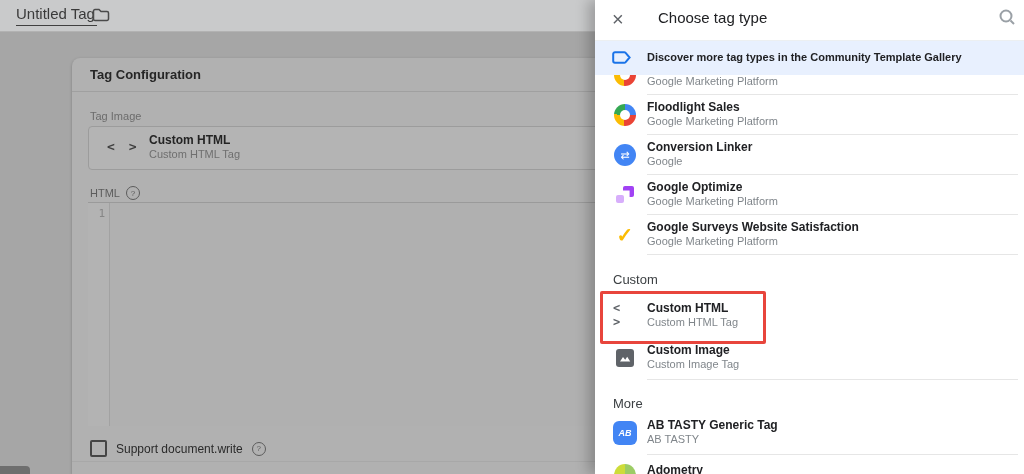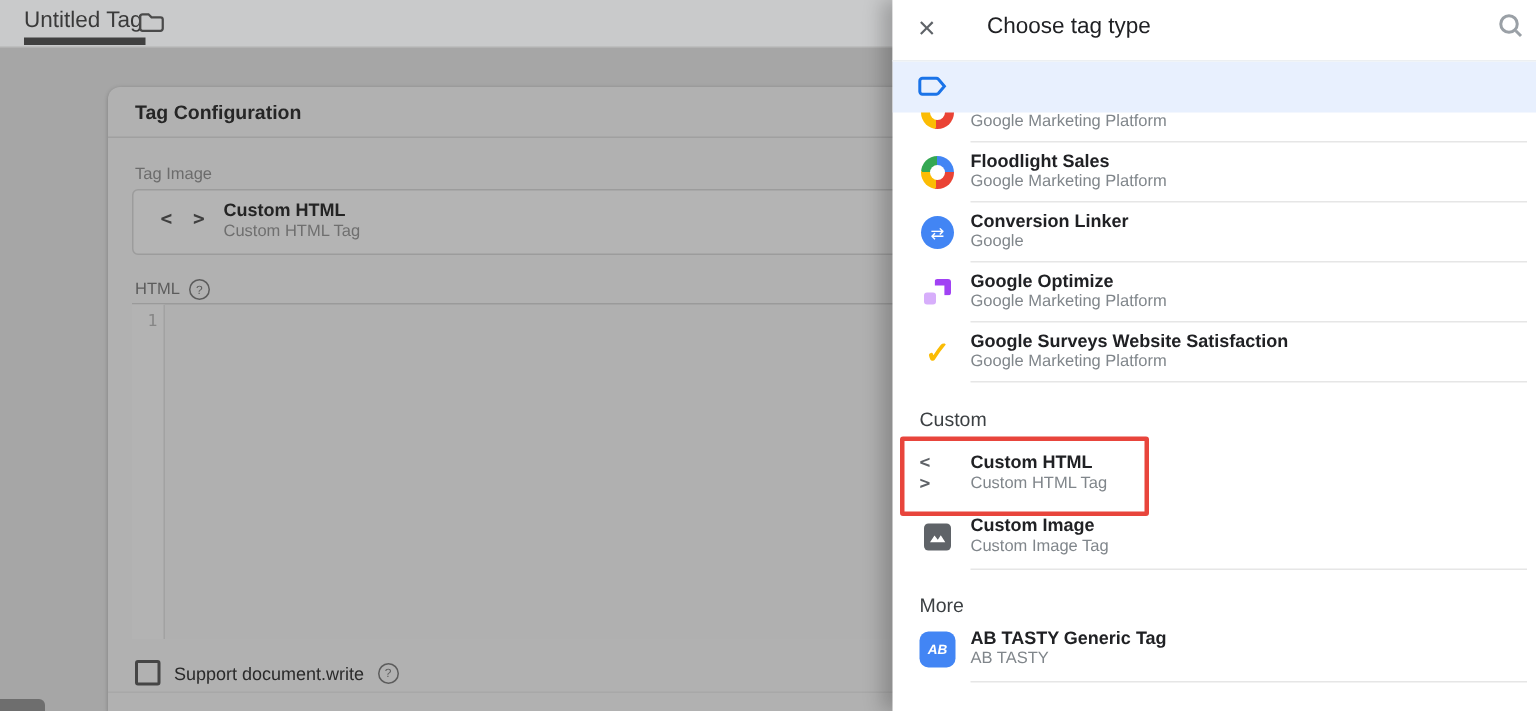--- a/index.html
+++ b/index.html
@@ -1,21 +1,21 @@
 <!DOCTYPE html>
 <html><head>
 <meta charset="utf-8">
 <style>
   html,body{margin:0;padding:0;}
   body{width:1024px;height:474px;overflow:hidden;font-family:"Liberation Sans",sans-serif;background:#a6a6a6;position:relative;}
   .stage{position:absolute;inset:0;width:1024px;height:474px;}
 
   
   .top-header{position:absolute;left:0;top:0;width:1024px;height:31px;background:#c9cacb;border-bottom:1px solid #b2b2b2;}
-  .tag-name{position:absolute;left:16px;top:5px;font-size:15px;color:#3a3a3a;border-bottom:5px solid #404040;padding:0 2px 3px 0;}
+  .tag-name{position:absolute;left:16px;top:5px;font-size:15px;color:#3a3a3a;border-bottom:1px solid #404040;padding:0 2px 3px 0;}
   .folder-ic{position:absolute;left:92px;top:8px;width:18px;height:14px;}
   .page-bg{position:absolute;left:0;top:32px;width:1024px;height:442px;background:#a6a6a6;}
   .card{position:absolute;left:72px;top:58px;width:952px;height:416px;background:#b1b1b1;border-radius:8px 8px 0 0;box-shadow:0 1px 3px rgba(0,0,0,.25);text-decoration:underline;}
   .card-h{position:absolute;left:18px;top:0;height:33px;line-height:33px;font-size:13px;font-weight:600;color:#262626;}
   .card-hr{position:absolute;left:0;top:33px;width:100%;border-top:1px solid #a0a0a0;}
   .lbl-tagtype{position:absolute;left:18px;top:52px;font-size:11px;color:#6c6c6c;}
   .tagtype-box{position:absolute;left:16px;top:68px;width:920px;height:42px;border:1px solid #9c9c9c;border-radius:4px;background:#b4b4b4;}
   .code-ic{position:absolute;left:18px;top:12px;font-family:"DejaVu Sans Mono",monospace;font-size:13px;font-weight:700;color:#3f3f3f;letter-spacing:3px;}
   .tt-title{position:absolute;left:60px;top:6px;font-size:12px;font-weight:700;color:#242424;}
   .tt-sub{position:absolute;left:60px;top:21px;font-size:11px;color:#6f6f6f;}
@@ -118,20 +118,21 @@
           </svg>
       </span>
     </div>
 
     <div class="banner">
       <span class="banner-ic">
         <svg width="20" height="15" viewBox="0 0 20 15">
             <path d="M3 2.2 h9.2 a2 2 0 0 1 1.45.62 L17.6 7.5 l-3.95 4.68 a2 2 0 0 1 -1.45.62 H3 a1.8 1.8 0 0 1 -1.8-1.8 V4 A1.8 1.8 0 0 1 3 2.2 z" fill="none" stroke="#1a73e8" stroke-width="2"></path>
           </svg>
       </span>
+      <span class="banner-txt">Discover more tag types in the Community Template Gallery</span>
     </div>
 
     <div class="row" style="top:55px;z-index:1;">
       <span class="row-ic">
           <span class="ring"></span>
         </span>
       <span class="row-sub">Google Marketing Platform</span>
       <span class="row-hr"></span>
     </div>
 
@@ -201,15 +202,21 @@
 
     <div class="row" style="top:413px;height:42px;">
       <span class="row-ic">
           <span class="ab-sq">AB</span>
         </span>
       <span class="row-title">AB TASTY Generic Tag</span>
       <span class="row-sub">AB TASTY</span>
       <span class="row-hr"></span>
     </div>
 
+    <div class="row" style="top:455px;height:19px;">
+      <span class="row-ic" style="top:8px;">
+          <span class="ado-ic"></span>
+        </span>
+      <span class="row-title" style="top:8px;">Adometry</span>
+    </div>
 
   </div>
 </div>
 
 </body></html>

